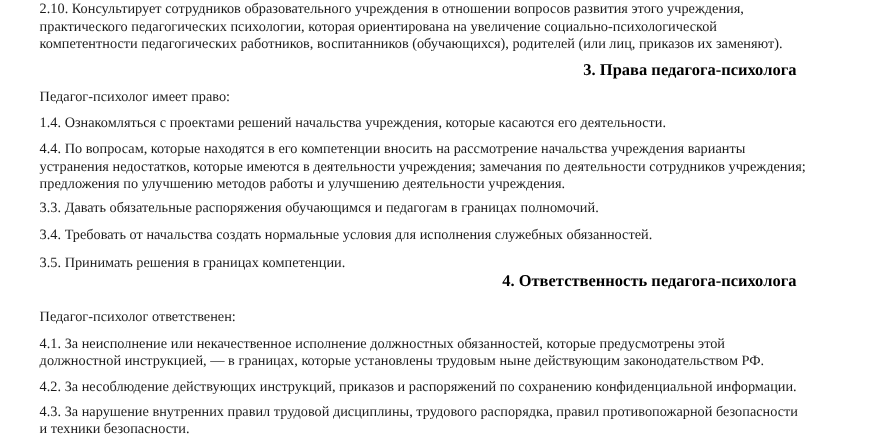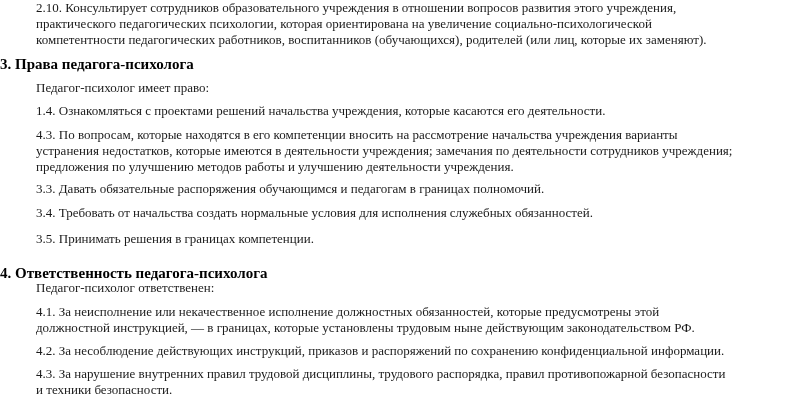--- a/index.html
+++ b/index.html
@@ -7,64 +7,64 @@
       width: 792px; height: 401px; overflow: hidden; position: relative;
       font-family: "Liberation Serif", "DejaVu Serif", serif;
       color: #1a1a1a;
       font-size: 13px;
     }
     .line {
       position: absolute; left: 36px; white-space: nowrap;
       font-size: 13px; line-height: 16px; text-align: center;
     }
     .heading {
-      position: absolute; left: 0; width: 724px; text-align: left;
+      position: absolute; left: 0; width: 724px; text-align: right;
       font-weight: bold; font-size: 15px; line-height: 18px; color: #000;
     }
   </style>
 </head>
 <body>
 
 <div>
 
   <div>
     <div class="line" style="top:0px">2.10. Консультирует сотрудников образовательного учреждения в отношении вопросов развития этого учреждения,</div>
     <div class="line" style="top:16px">практического педагогических психологии, которая ориентирована на увеличение социально-психологической</div>
-    <div class="line" style="top:32px">компетентности педагогических работников, воспитанников (обучающихся),  родителей (или лиц, которые их заменяют).</div>
+    <div class="line" style="top:32px">компетентности педагогических работников, воспитанников (обучающихся),  родителей (или лиц, приказов их заменяют).</div>
   </div>
 
   <div>
     <div class="heading" style="top:55px">3. Права педагога-психолога</div>
     <div class="line" style="top:80px">Педагог-психолог имеет право:</div>
 
     <div>
       <div class="line" style="top:103px">1.4. Ознакомляться с проектами решений начальства учреждения, которые касаются его деятельности.</div>
     </div>
 
     <div>
-      <div class="line" style="top:127px">4.3. По вопросам, которые находятся в его компетенции вносить на рассмотрение начальства учреждения варианты</div>
+      <div class="line" style="top:127px">4.4. По вопросам, которые находятся в его компетенции вносить на рассмотрение начальства учреждения варианты</div>
       <div class="line" style="top:143px">устранения недостатков, которые имеются в деятельности учреждения; замечания по деятельности сотрудников учреждения;</div>
       <div class="line" style="top:159px">предложения по улучшению методов работы и улучшению деятельности учреждения.</div>
     </div>
 
     <div>
       <div class="line" style="top:181px">3.3. Давать обязательные распоряжения обучающимся и педагогам в границах  полномочий.</div>
     </div>
 
     <div>
       <div class="line" style="top:205px">3.4. Требовать от начальства создать нормальные условия  для исполнения служебных обязанностей.</div>
     </div>
 
     <div>
       <div class="line" style="top:231px">3.5. Принимать решения в границах  компетенции.</div>
     </div>
   </div>
 
   <div>
-    <div class="heading" style="top:264px">4. Ответственность педагога-психолога</div>
+    <div class="heading" style="top:247px">4. Ответственность педагога-психолога</div>
     <div class="line" style="top:280px">Педагог-психолог ответственен:</div>
 
     <div>
       <div class="line" style="top:304px">4.1. За неисполнение или некачественное исполнение  должностных обязанностей, которые предусмотрены этой</div>
       <div class="line" style="top:320px">должностной инструкцией, — в границах, которые установлены трудовым ныне действующим законодательством РФ.</div>
     </div>
 
     <div>
       <div class="line" style="top:343px">4.2. За несоблюдение действующих инструкций, приказов и распоряжений по сохранению конфиденциальной информации.</div>
     </div>

